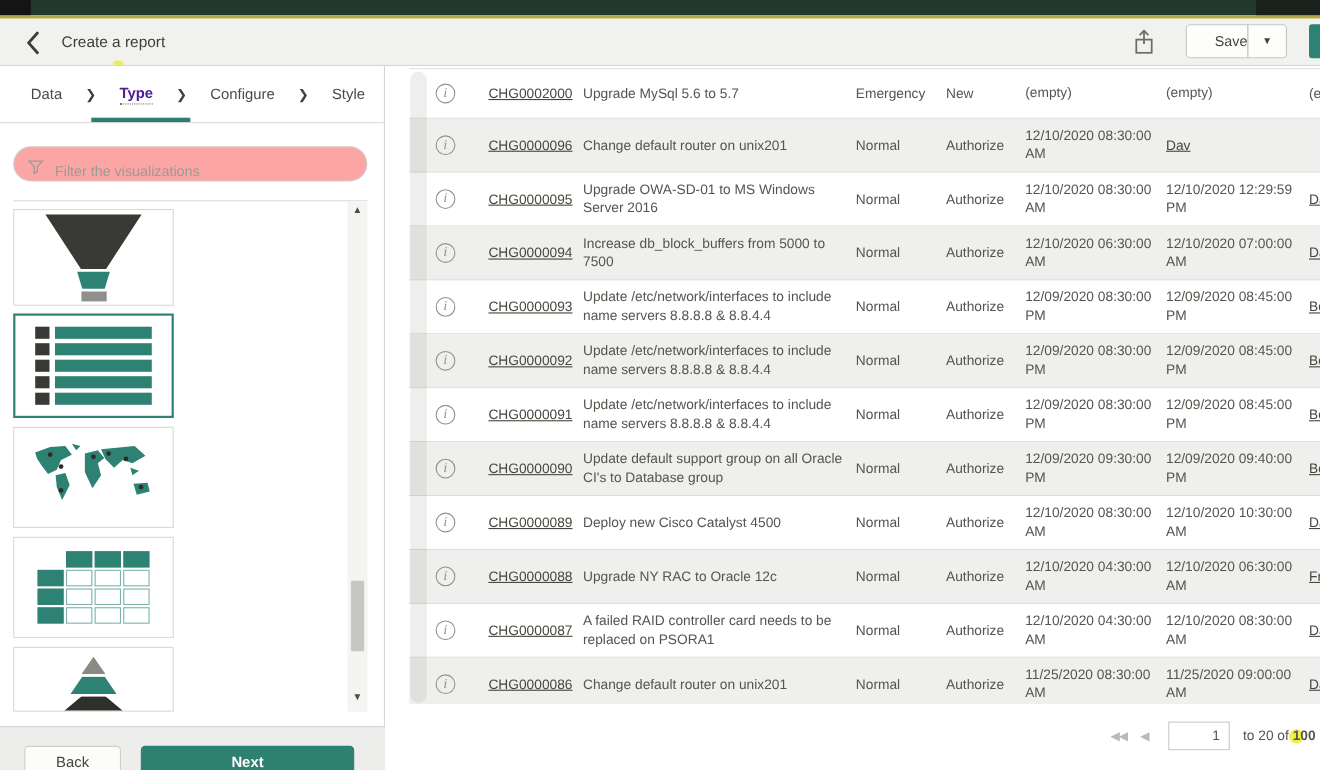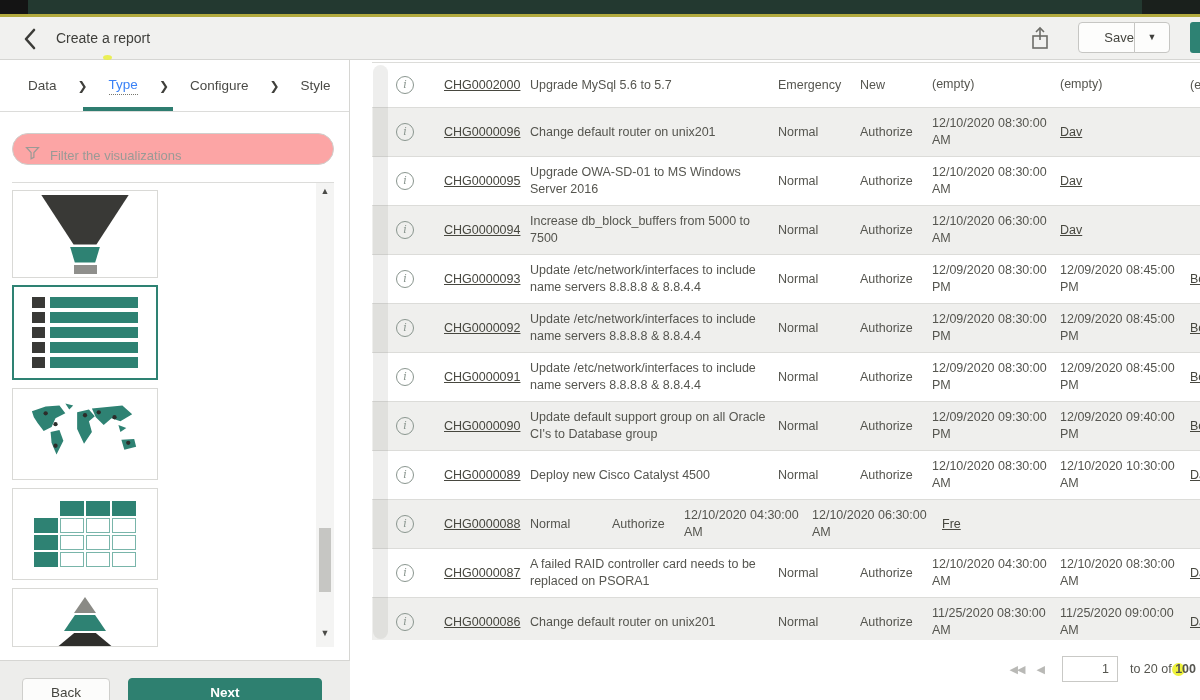--- a/index.html
+++ b/index.html
@@ -27,21 +27,21 @@
   .tealsliver{position:absolute;left:1190px;top:5px;width:10px;height:31px;background:#2e8273;
               border-radius:3px 0 0 3px;cursor:pointer;}
 
   
   .sidebar{position:absolute;left:0;top:60px;width:350px;height:600px;background:#fff;
            border-right:1px solid #d6d6d3;box-sizing:border-box;overflow:hidden;}
   .tabsrow{position:absolute;left:0;top:0;width:350px;height:52px;border-bottom:1px solid #dcdcda;
            display:flex;align-items:center;padding-left:28px;gap:21px;box-sizing:border-box;
            font-size:13.5px;color:#4a4a46;}
   .tab{cursor:pointer;}
-  .tab.active{color:#3b82f6;border-bottom:1px dotted #77776f;padding-bottom:2px;}
+  .tab.active{color:#4c1d95;border-bottom:1px dotted #77776f;padding-bottom:2px;font-weight:bold;}
   .bc-chev{font-size:12px;color:#3f3f3b;}
   .tealbar{position:absolute;left:83px;top:47px;width:90px;height:4px;background:#2e7d70;}
   .yellowdot{position:absolute;left:103px;top:55px;width:9px;height:5px;background:#e9ef3a;
              border-radius:50%;opacity:.85;z-index:5;}
 
   .filterwrap{position:absolute;left:12px;top:73px;width:322px;height:32px;border:1px solid #cfcfcc;
               border-radius:16px;display:flex;align-items:flex-end;padding:0 12px;gap:8px;
               box-sizing:border-box;background:#fca5a5;}
   .filterwrap input{border:none;outline:none;flex:1;font-size:13px;color:#45453f;
                     font-family:"Liberation Sans",sans-serif;background:transparent;}
@@ -307,31 +307,33 @@
     </div>
         <div class="trow">
       <div class="c-info">
         <span class="i-icon">i</span>
       </div>
       <div class="c-num">CHG0000095</div>
       <div class="c-desc">Upgrade OWA-SD-01 to MS Windows Server 2016</div>
       <div class="c-pri">Normal</div>
       <div class="c-state">Authorize</div>
       <div class="c-start">12/10/2020 08:30:00 AM</div>
+      <div class="c-end">12/10/2020 12:29:59 PM</div>
       <div class="c-asg">Dav</div>
     </div>
         <div class="trow alt">
       <div class="c-info">
         <span class="i-icon">i</span>
       </div>
       <div class="c-num">CHG0000094</div>
       <div class="c-desc">Increase db_block_buffers from 5000 to 7500</div>
       <div class="c-pri">Normal</div>
       <div class="c-state">Authorize</div>
       <div class="c-start">12/10/2020 06:30:00 AM</div>
+      <div class="c-end">12/10/2020 07:00:00 AM</div>
       <div class="c-asg">Dav</div>
     </div>
         <div class="trow">
       <div class="c-info">
         <span class="i-icon">i</span>
       </div>
       <div class="c-num">CHG0000093</div>
       <div class="c-desc">Update /etc/network/interfaces to include name servers 8.8.8.8 &amp; 8.8.4.4</div>
       <div class="c-pri">Normal</div>
       <div class="c-state">Authorize</div>
@@ -385,20 +387,21 @@
       <div class="c-state">Authorize</div>
       <div class="c-start">12/10/2020 08:30:00 AM</div>
       <div class="c-end">12/10/2020 10:30:00 AM</div>
       <div class="c-asg">Dav</div>
     </div>
         <div class="trow alt">
       <div class="c-info">
         <span class="i-icon">i</span>
       </div>
       <div class="c-num">CHG0000088</div>
+      <div class="c-desc">Upgrade NY RAC to Oracle 12c</div>
       <div class="c-pri">Normal</div>
       <div class="c-state">Authorize</div>
       <div class="c-start">12/10/2020 04:30:00 AM</div>
       <div class="c-end">12/10/2020 06:30:00 AM</div>
       <div class="c-asg">Fre</div>
     </div>
         <div class="trow">
       <div class="c-info">
         <span class="i-icon">i</span>
       </div>

